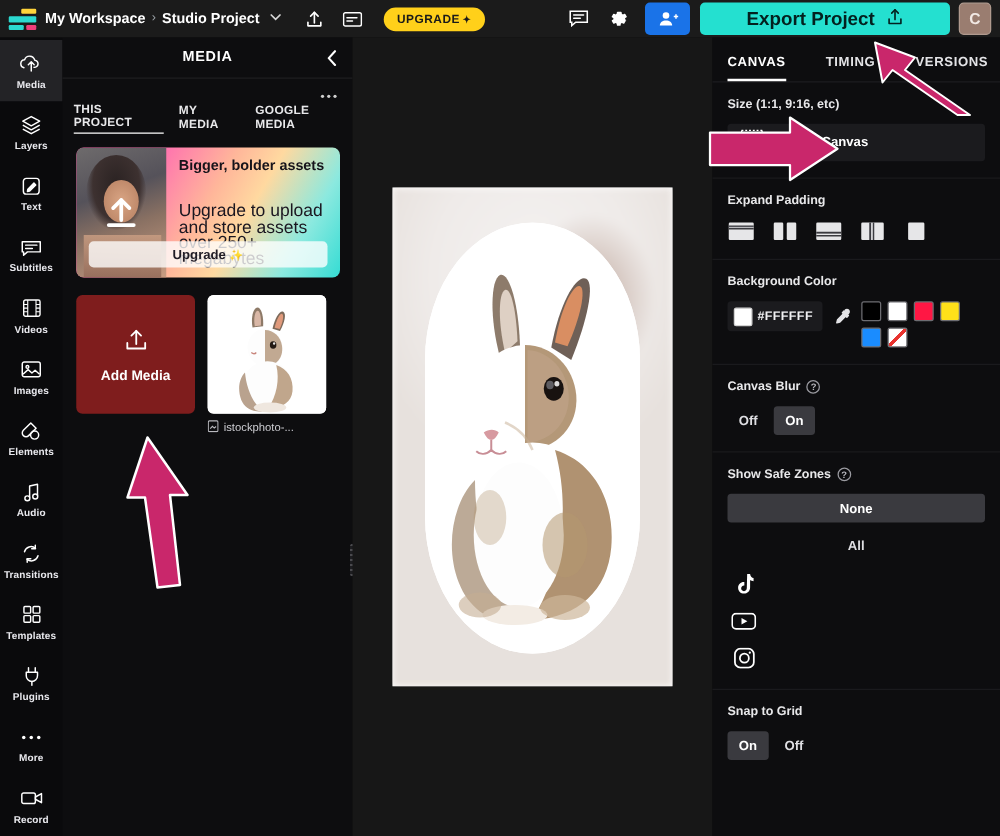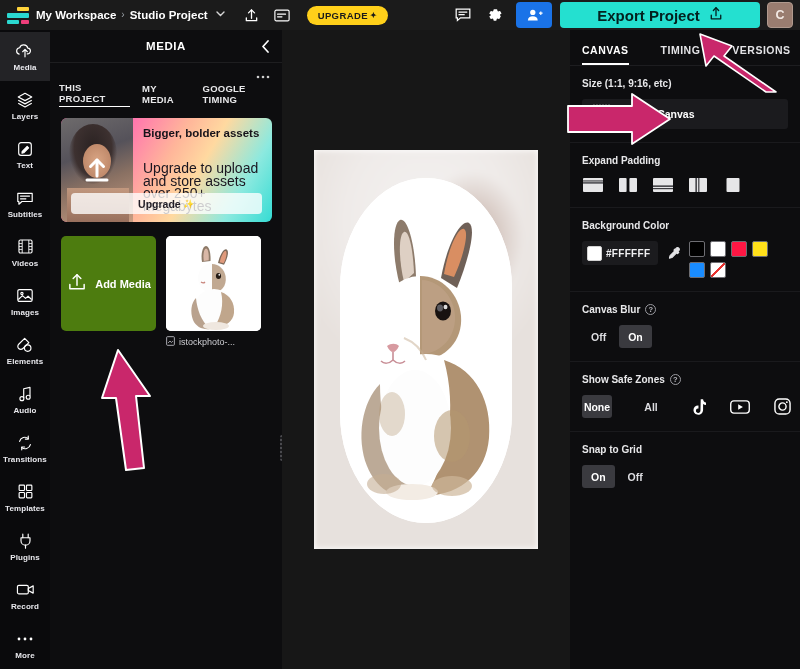--- a/index.html
+++ b/index.html
@@ -112,22 +112,22 @@
   .promo-p { font-size: 14px; line-height: 12.6px; margin-top: 22px; color: #1a1620; }
   .promo-cta {
     position: absolute; left: 10px; right: 10px; bottom: 8px; height: 21px;
     background: rgba(255,255,255,.78); border-radius: 4px;
     display: flex; align-items: center; justify-content: center;
     font-size: 10.5px; font-weight: bold; color: #221d26;
   }
 
   .assets { display: flex; gap: 10px; padding: 14px 10px 0 11px; }
   .add-media {
-    width: 95px; height: 95px; border-radius: 5px; background: #4d7c0f;
-    display: flex; flex-direction: row; align-items: center; justify-content: center; gap: 7px;
+    width: 95px; height: 95px; border-radius: 5px; background: #7f1d1d;
+    display: flex; flex-direction: column; align-items: center; justify-content: center; gap: 7px;
     color: #fff;
   }
   .add-media .lb { font-size: 11px; font-weight: bold; }
   .asset { width: 95px; }
   .asset-thumb {
     width: 95px; height: 95px; border-radius: 5px; background: #fff; overflow: hidden;
     display: flex; align-items: flex-end; justify-content: center;
   }
   .asset-name {
     display: flex; align-items: center; gap: 4px; margin-top: 5px;
@@ -200,21 +200,21 @@
     background: #fff;
     background-image: linear-gradient(135deg, transparent 44%, #e8332f 44%, #e8332f 56%, transparent 56%);
   }
   .seg { display: flex; gap: 4px; }
   .seg-b {
     min-width: 30px; height: 23px; padding: 0 9px; border-radius: 3px;
     font-size: 10.5px; font-weight: bold; color: #dedee2;
     display: flex; align-items: center; justify-content: center;
   }
   .seg-b.on { background: #3a3a3f; color: #fff; }
-  .zone-row { display: flex; align-items: center; gap: 24px; }
+  .zone-row { display: flex; gap: 7px; flex-direction: column; }
   .zone-ic { width: 26px; height: 23px; display: flex; align-items: center; justify-content: center; color: #fff; }
 
   
   .arrow { position: absolute; pointer-events: none; }
 </style>
 </head>
 <body>
 
 <div id="app">
 
@@ -407,37 +407,37 @@
           <path d="M6 2.4v4M12 2.4v4"></path>
             <path d="M4 6.4h10v3.2a5 5 0 01-5 5 5 5 0 01-5-5z"></path>
             <path d="M9 14.6v3.4"></path>
         </svg>
       </span>
       <span class="lb">Plugins</span>
     </div>
 
     <div class="rail-item">
       <span class="ic">
-        <svg width="19" height="15" viewBox="0 0 21 16" fill="none" stroke="#fff" stroke-width="1.3" stroke-linejoin="round">
-          <rect x="1.6" y="3.4" width="12" height="9.4" rx="1.6"></rect>
-            <path d="M13.6 7l5.4-3v8l-5.4-3z"></path>
-        </svg>
-      </span>
-      <span class="lb">Record</span>
-    </div>
-
-    <div class="rail-item">
-      <span class="ic">
         <svg width="18" height="6" viewBox="0 0 18 6" fill="#fff">
           <circle cx="3" cy="3" r="1.4"></circle>
             <circle cx="9" cy="3" r="1.4"></circle>
             <circle cx="15" cy="3" r="1.4"></circle>
         </svg>
       </span>
       <span class="lb">More</span>
+    </div>
+
+    <div class="rail-item">
+      <span class="ic">
+        <svg width="19" height="15" viewBox="0 0 21 16" fill="none" stroke="#fff" stroke-width="1.3" stroke-linejoin="round">
+          <rect x="1.6" y="3.4" width="12" height="9.4" rx="1.6"></rect>
+            <path d="M13.6 7l5.4-3v8l-5.4-3z"></path>
+        </svg>
+      </span>
+      <span class="lb">Record</span>
     </div>
   </div>
 
   <div class="media-panel">
     <div class="mp-head">
       <span class="mp-title">MEDIA</span>
       <span class="mp-collapse">
         <svg width="9" height="13" viewBox="0 0 9 13">
             <path d="M7 1L2 6.5 7 12" stroke="#fff" stroke-width="1.7" fill="none" stroke-linecap="round" stroke-linejoin="round"></path>
           </svg>
@@ -448,21 +448,21 @@
       <svg width="14" height="4" viewBox="0 0 14 4" fill="#cfcfcf">
         <circle cx="2" cy="2" r="1.3"></circle>
           <circle cx="7" cy="2" r="1.3"></circle>
           <circle cx="12" cy="2" r="1.3"></circle>
       </svg>
     </div>
 
     <div class="mp-tabs">
       <span class="mp-tab active">THIS PROJECT</span>
       <span class="mp-tab">MY MEDIA</span>
-      <span class="mp-tab">GOOGLE TIMING</span>
+      <span class="mp-tab">GOOGLE MEDIA</span>
     </div>
 
     <div class="promo">
       <div class="promo-img">
         <div class="hair"></div>
           <div class="face"></div>
           <div class="body"></div>
         <span class="promo-ul">
           <svg width="30" height="30" viewBox="0 0 30 30" fill="none" stroke="#fff" stroke-width="3" stroke-linecap="round" stroke-linejoin="round">
             <path d="M15 22V6"></path>

